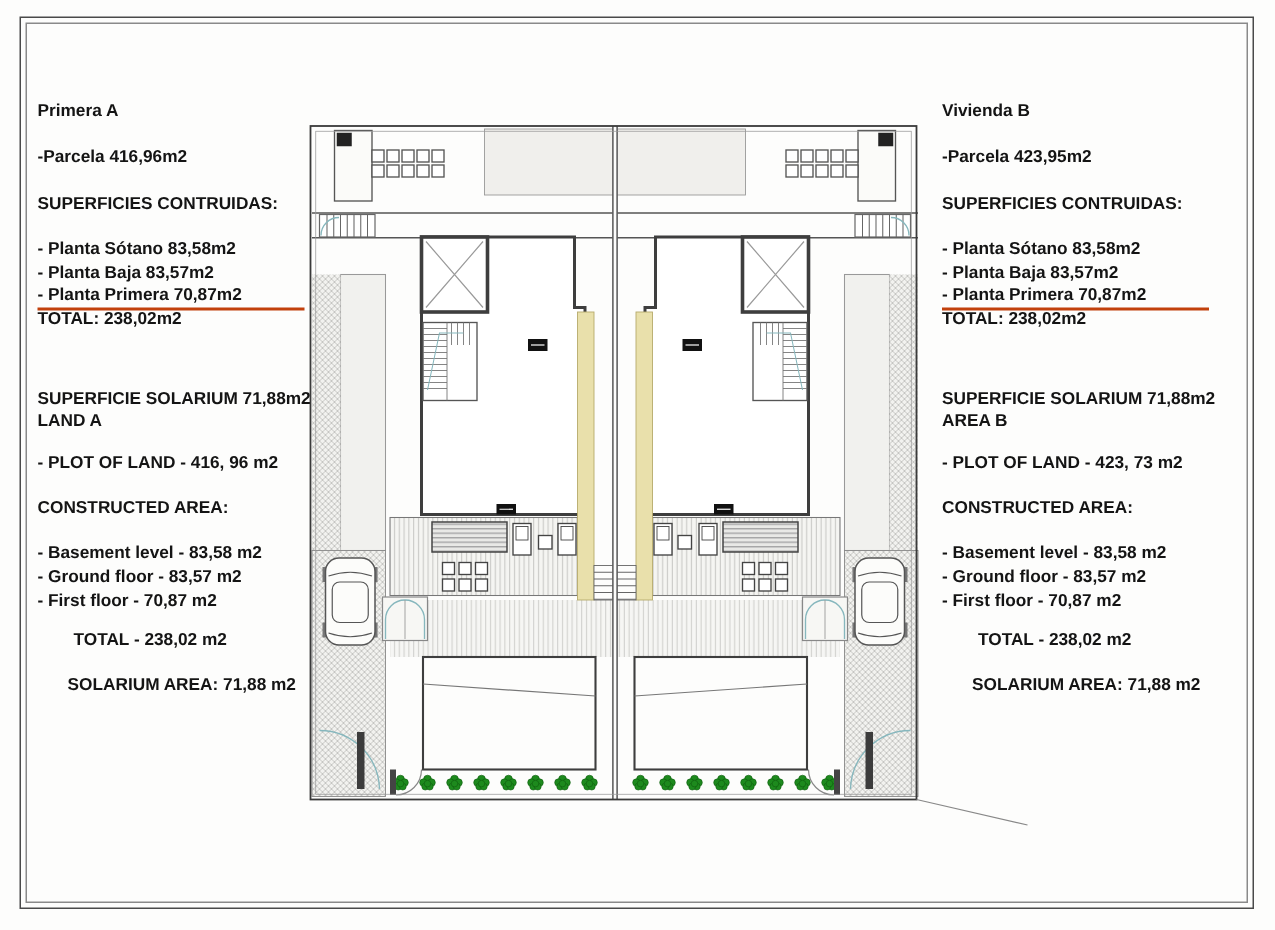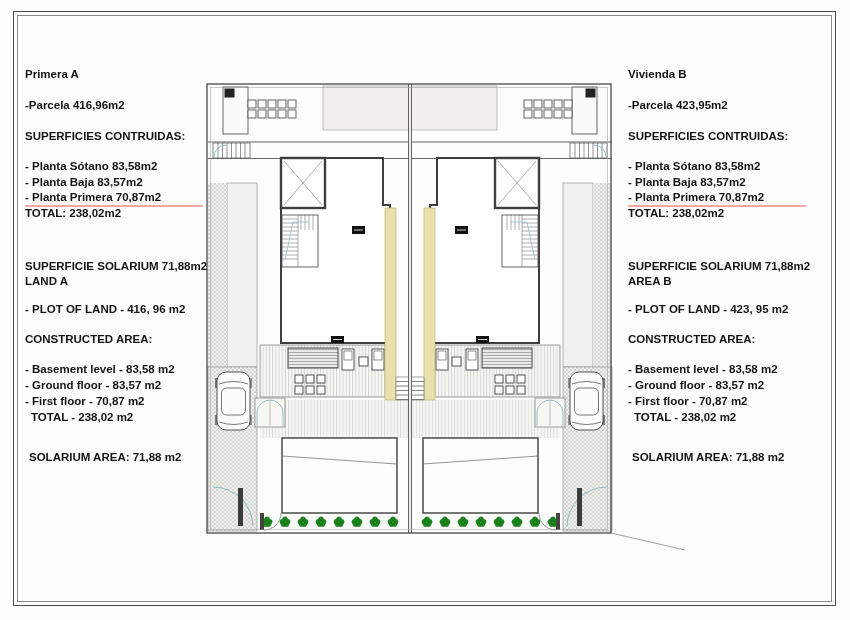--- a/index.html
+++ b/index.html
@@ -12,22 +12,22 @@
   .frame2{position:absolute;left:17px;top:15px;width:813px;height:585px;border:1px solid #8a8a8a}
   .t{
     position:absolute;font-weight:bold;font-size:11.5px;line-height:13px;
     color:#141414;white-space:nowrap;z-index:3;
   }
   .pl{left:25px}
   .pr{left:628px}
   .r1{top:68px}.r2{top:99px}.r3{top:130px}.r4{top:160px}.r5{top:176px}
   .r6{top:191px}.r7{top:207px}.r8{top:260px}.r9{top:275px}.r10{top:303px}
   .r11{top:333px}.r12{top:363px}.r13{top:379px}.r14{top:395px}
-  .r15{top:411px;margin-left:6px}.r16{top:451px;margin-left:4px}
-  .u{border-bottom:2px solid #fca5a5;width:178px;padding-bottom:1px}
+  .r15{top:421px;margin-left:24px}.r16{top:451px;margin-left:20px}
+  .u{border-bottom:2px solid #c2410c;width:178px;padding-bottom:1px}
   svg.plan{position:absolute;left:205px;top:82px;z-index:1;pointer-events:none}
   .wall{fill:#ffffff;stroke:#3e3e3e;stroke-width:2}
   .tree{fill:#1d8a1d;stroke:#0f5c0f;stroke-width:0.4}
 </style>
 </head>
 <body>
 
 <div class="frame1"></div>
 <div class="frame2"></div>
 
@@ -53,21 +53,21 @@
 <div>
   <div class="t pr r1">Vivienda B</div>
   <div class="t pr r2">-Parcela 423,95m2</div>
   <div class="t pr r3">SUPERFICIES CONTRUIDAS:</div>
   <div class="t pr r4">- Planta Sótano 83,58m2</div>
   <div class="t pr r5">- Planta Baja 83,57m2</div>
   <div class="t pr r6 u">- Planta Primera 70,87m2</div>
   <div class="t pr r7">TOTAL: 238,02m2</div>
   <div class="t pr r8">SUPERFICIE SOLARIUM 71,88m2</div>
   <div class="t pr r9">AREA B</div>
-  <div class="t pr r10">- PLOT OF LAND - 423, 95 m2</div>
+  <div class="t pr r10">- PLOT OF LAND - 423, 73 m2</div>
   <div class="t pr r11">CONSTRUCTED AREA:</div>
   <div class="t pr r12">- Basement level - 83,58 m2</div>
   <div class="t pr r13">- Ground floor - 83,57 m2</div>
   <div class="t pr r14">- First floor - 70,87 m2</div>
   <div class="t pr r15">TOTAL - 238,02 m2</div>
   <div class="t pr r16">SOLARIUM AREA: 71,88 m2</div>
 </div>
 
 <svg class="plan" width="490" height="470" viewBox="0 0 490 470">
   <defs>

